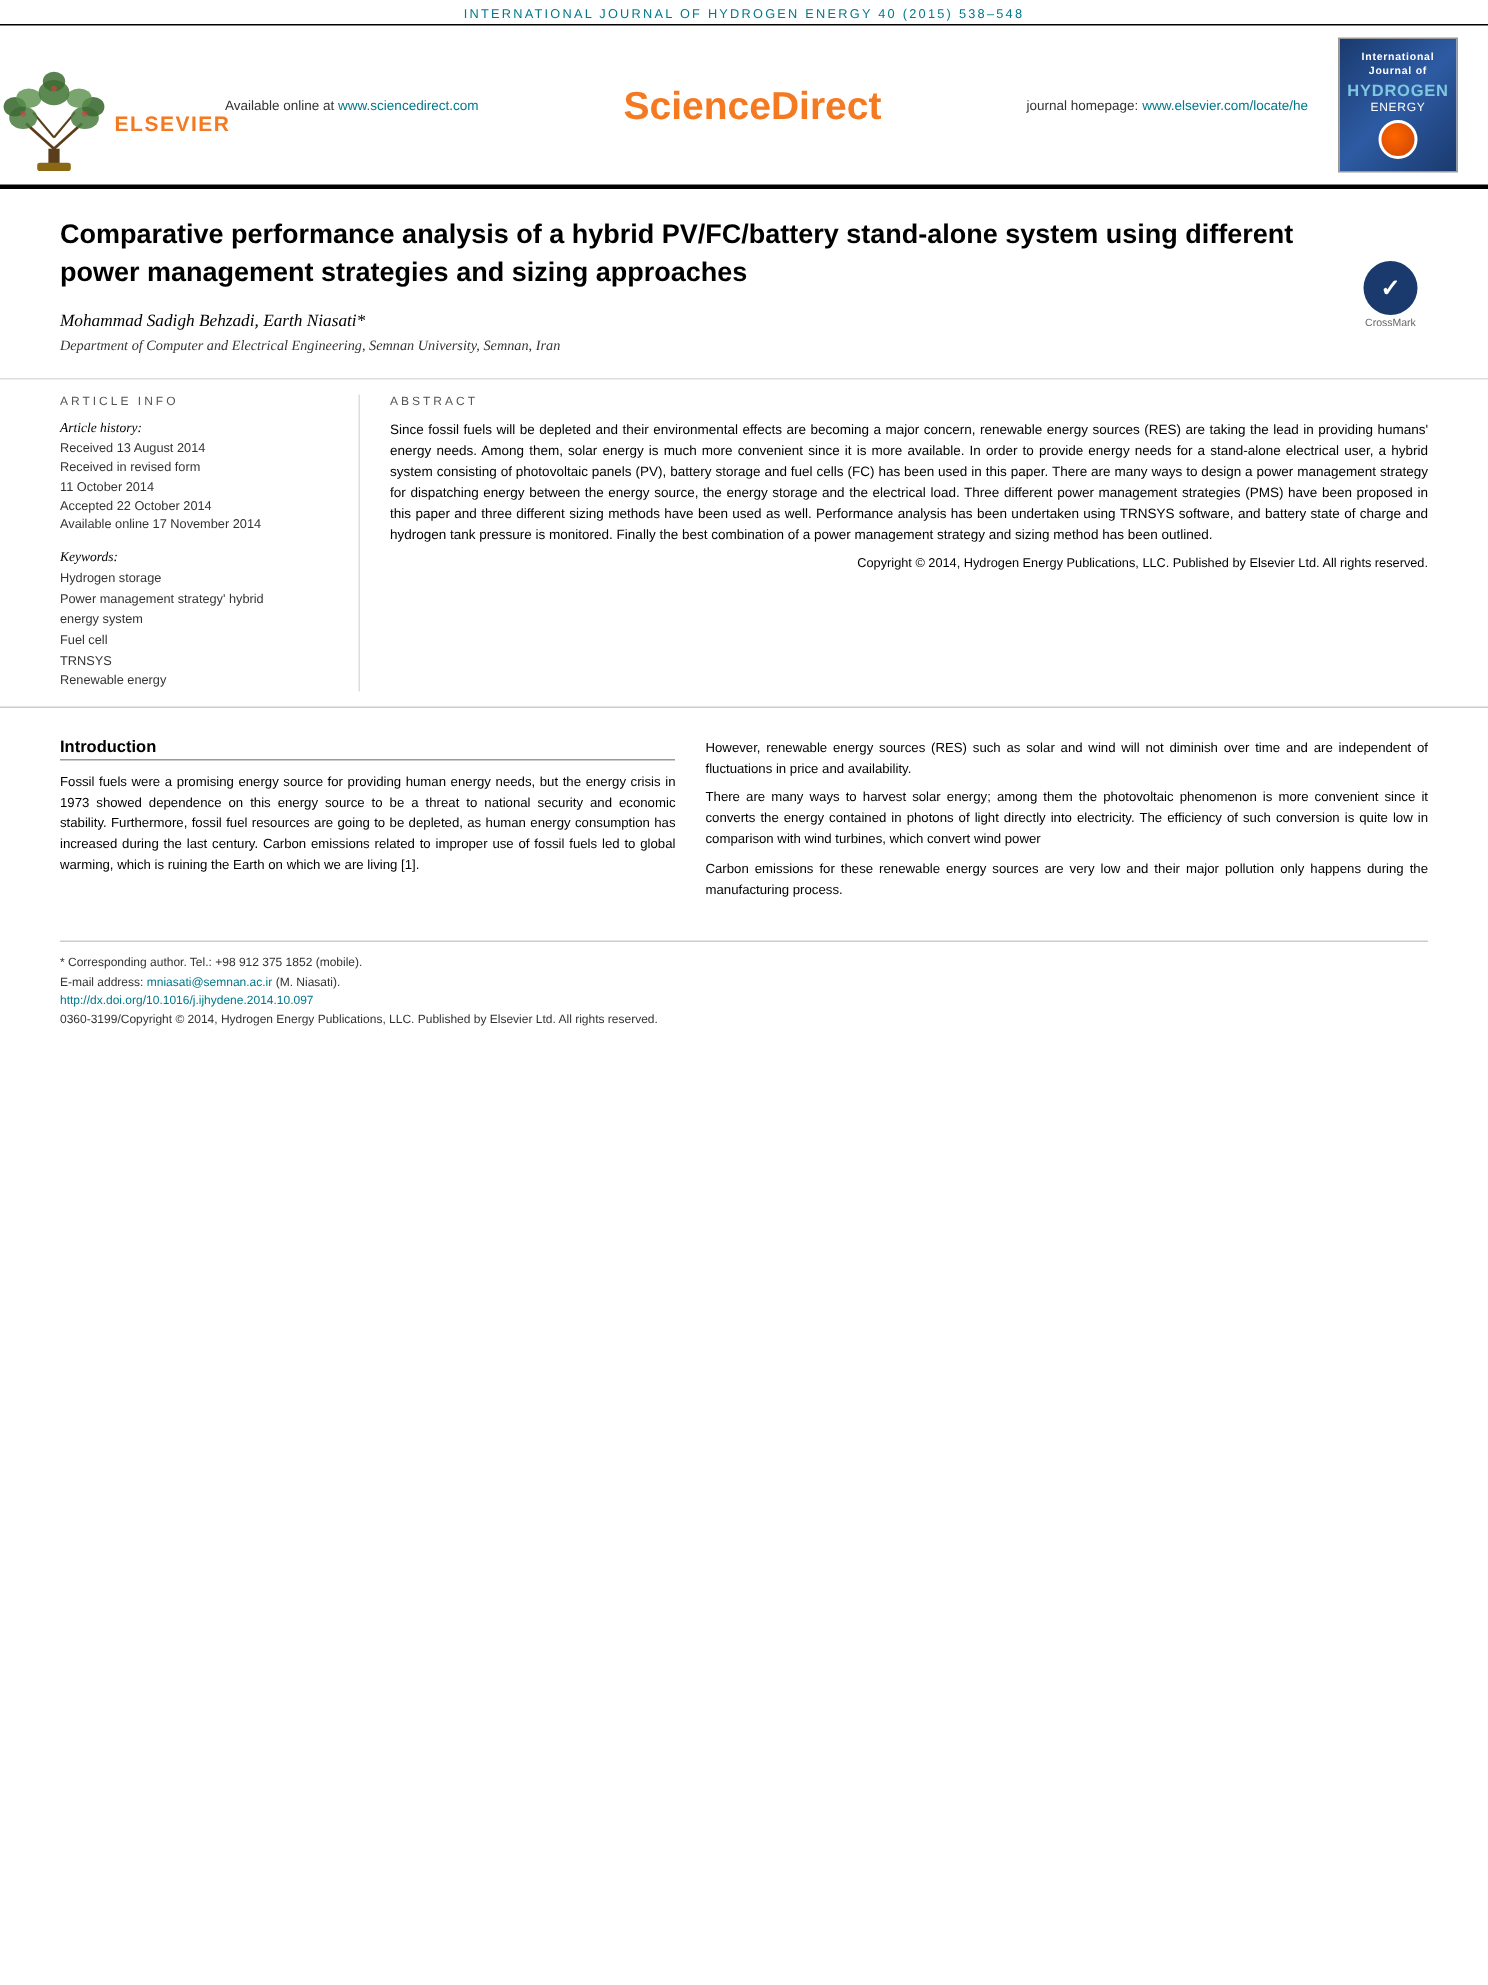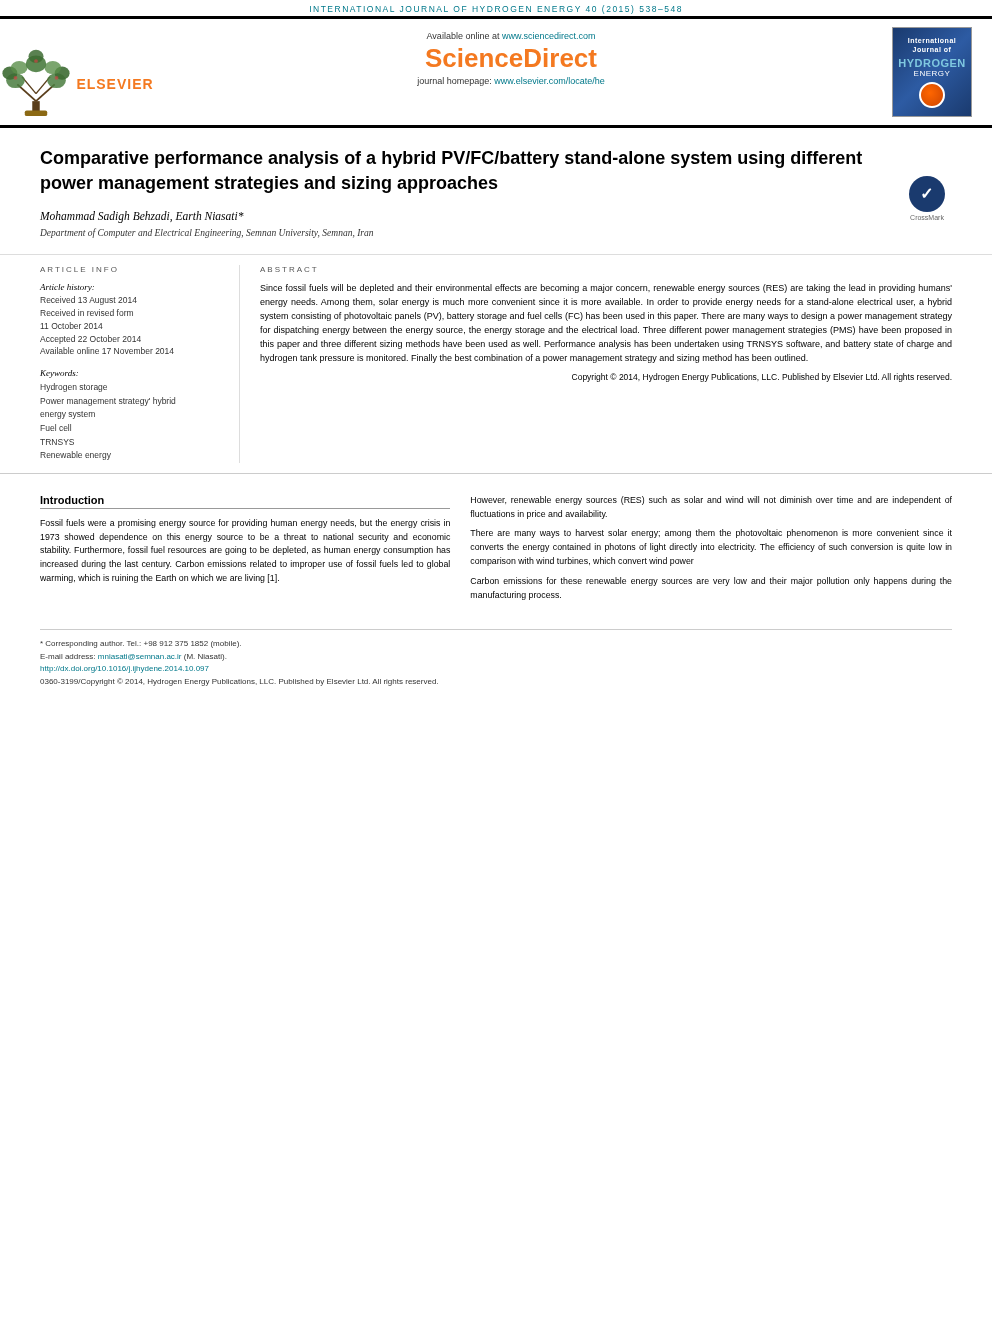--- a/index.html
+++ b/index.html
@@ -8,21 +8,21 @@
       font-family: 'Times New Roman', Times, serif;
       font-size: 10px;
       color: #000;
       width: 992px;
       min-height: 1323px;
     }
 
     
     .journal-top-bar {
       background: #fff;
-      border-bottom: 3px solid #000000;
+      border-bottom: 1px solid #000000;
       text-align: center;
       padding: 4px 0 2px 0;
       letter-spacing: 1.5px;
       font-size: 8.5px;
       color: #00788a;
       font-family: Arial, sans-serif;
       text-transform: uppercase;
     }
 
     
@@ -54,22 +54,23 @@
       font-size: 14px;
       font-family: Arial, sans-serif;
       font-weight: bold;
       letter-spacing: 1px;
       margin-top: 4px;
     }
 
     .header-center {
       flex: 1;
       display: flex;
-      flex-direction: column;
-      align-items: center;
+      flex-direction: row;
+      align-items: center;
+      justify-content: space-between;
       padding: 4px 0;
     }
     .available-online {
       font-size: 9px;
       font-family: Arial, sans-serif;
       color: #333;
       text-align: center;
     }
     .available-online a {
       color: #00788a;

